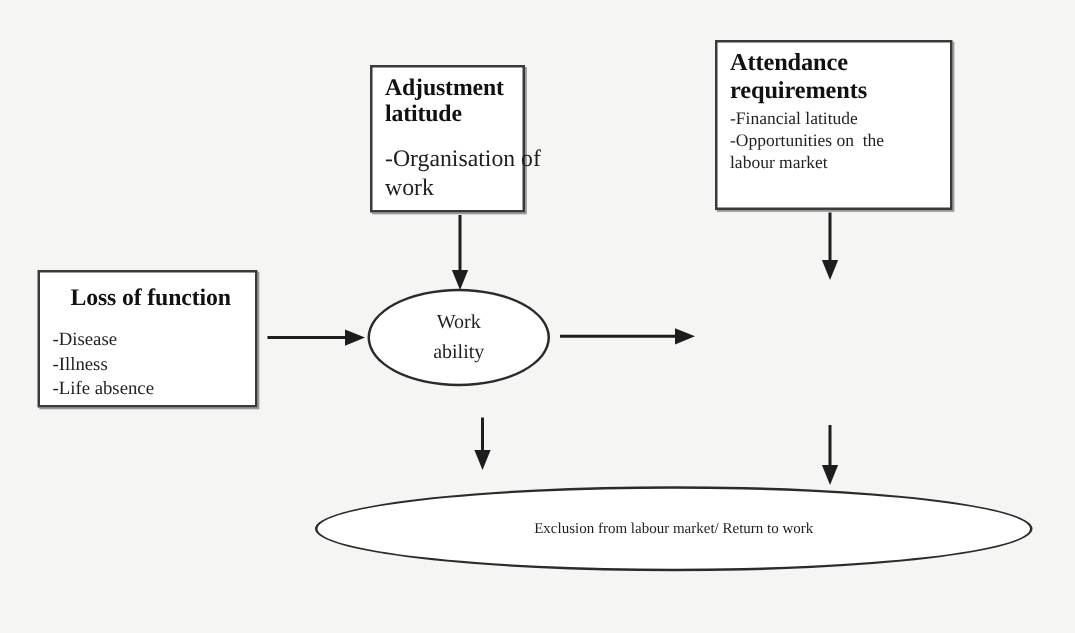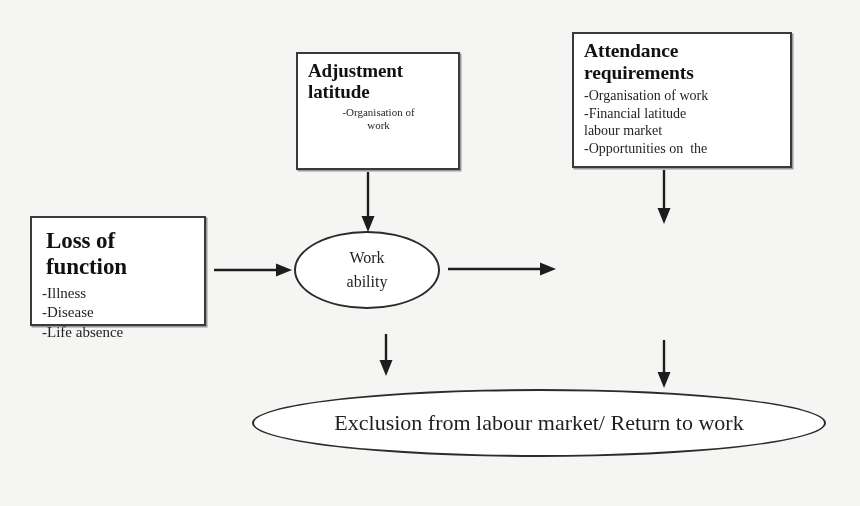--- a/index.html
+++ b/index.html
@@ -35,28 +35,28 @@
     margin-bottom: 2px;
   }
   .box-list {
     font-size: 14.5px;
     line-height: 1.24;
     color: #1f1f1f;
   }
   .box-list div { white-space: pre; }
 
   #box-loss   { left: 30px;  top: 216px; width: 176px; height: 110px; padding-top: 10px; }
-  #box-loss .box-title { font-size: 23px; padding-left: 4px; margin-bottom: 4px; }
+  #box-loss .box-title { font-size: 19px; padding-left: 4px; margin-bottom: 14px; text-align: center; }
   #box-loss .box-list  { font-size: 15px; line-height: 1.30; }
 
-  #box-adjust { left: 296px; top: 52px;  width: 164px; height: 118px; }
+  #box-adjust { left: 296px; top: 52px;  width: 124px; height: 118px; }
   #box-adjust .box-title { font-size: 19px; }
-  #box-adjust .box-list  { font-size: 11px; line-height: 1.26; margin-top: 3px; text-align: center; }
+  #box-adjust .box-list  { font-size: 19px; line-height: 1.26; margin-top: 13px; }
 
-  #box-attend { left: 572px; top: 32px;  width: 220px; height: 136px; }
+  #box-attend { left: 572px; top: 32px;  width: 190px; height: 136px; }
   #box-attend .box-title { font-size: 19.5px; }
   #box-attend .box-list  { font-size: 14px; line-height: 1.28; margin-top: 3px; }
 
   
   .ellipse {
     position: absolute;
     box-sizing: border-box;
     background: #ffffff;
     border: 2.2px solid #2b2b2b;
     border-radius: 50%;
@@ -72,57 +72,56 @@
     white-space: pre-line;
   }
 
   #ell-work    { left: 294px; top: 231px; width: 146px; height: 78px; }
   #ell-work .elabel { font-size: 16px; line-height: 1.5; }
 
   #ell-sick    { left: 568px; top: 224px; width: 246px; height: 92px; }
   #ell-sick .elabel { font-size: 16.5px; line-height: 1.45; }
 
   #ell-exclude { left: 252px; top: 389px; width: 574px; height: 68px; }
-  #ell-exclude .elabel { font-size: 22px; }
+  #ell-exclude .elabel { font-size: 12px; }
 
   
   .arrow { position: absolute; }
   .arrow svg { display: block; overflow: visible; }
 </style>
 </head>
 <body>
 
 <div id="canvas">
 
   <div class="box" id="box-loss">
     <div class="box-title">Loss of function</div>
     <div class="box-list">
+      <div>-Disease</div>
       <div>-Illness</div>
-      <div>-Disease</div>
       <div>-Life absence</div>
     </div>
   </div>
 
   <div class="box" id="box-adjust">
     <div class="box-title" id="adjust-title" style="white-space: pre-line;">Adjustment
 latitude</div>
     <div class="box-list">
       <div>-Organisation of</div>
       <div>work</div>
     </div>
   </div>
 
   <div class="box" id="box-attend">
     <div class="box-title" id="attend-title" style="white-space: pre-line;">Attendance
 requirements</div>
     <div class="box-list">
-      <div>-Organisation of work</div>
       <div>-Financial latitude</div>
+      <div>-Opportunities on  the</div>
       <div>labour market</div>
-      <div>-Opportunities on  the</div>
     </div>
   </div>
 
   <div class="ellipse" id="ell-work">
     <div class="elabel">Work
 ability</div>
   </div>
 
 
   <div class="ellipse" id="ell-exclude">

